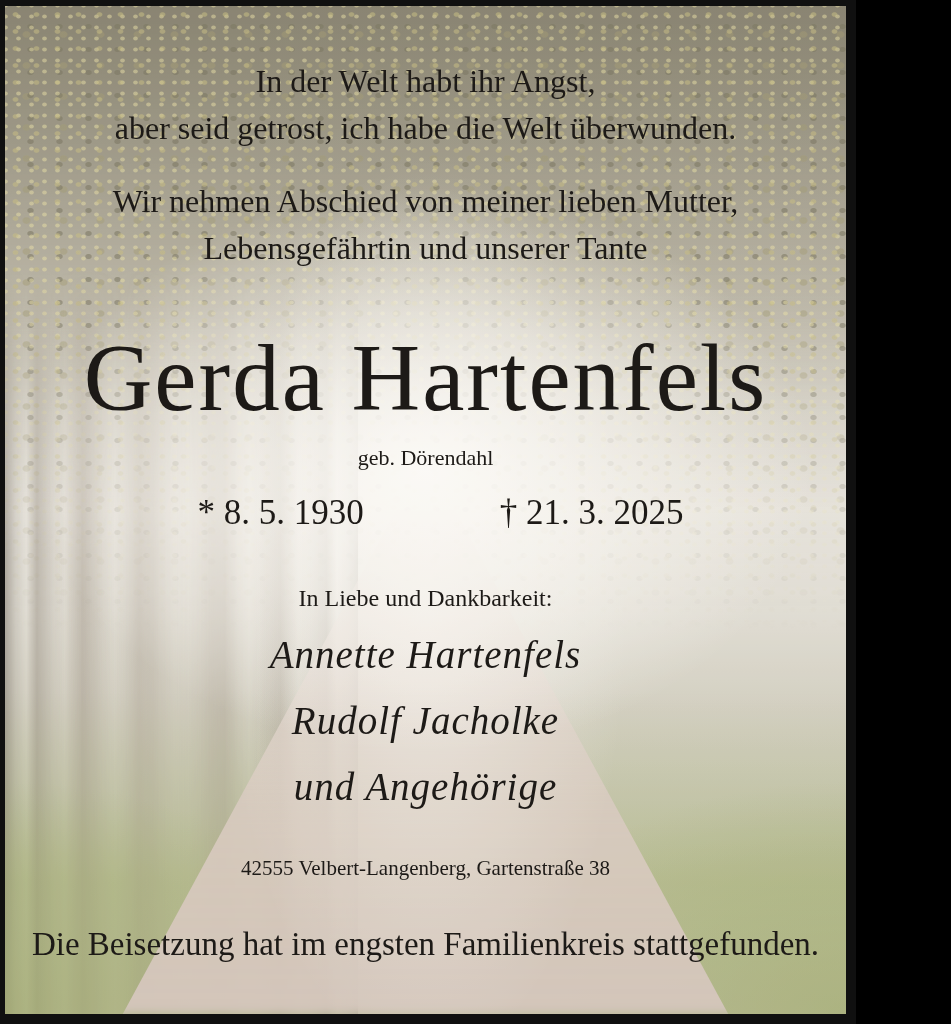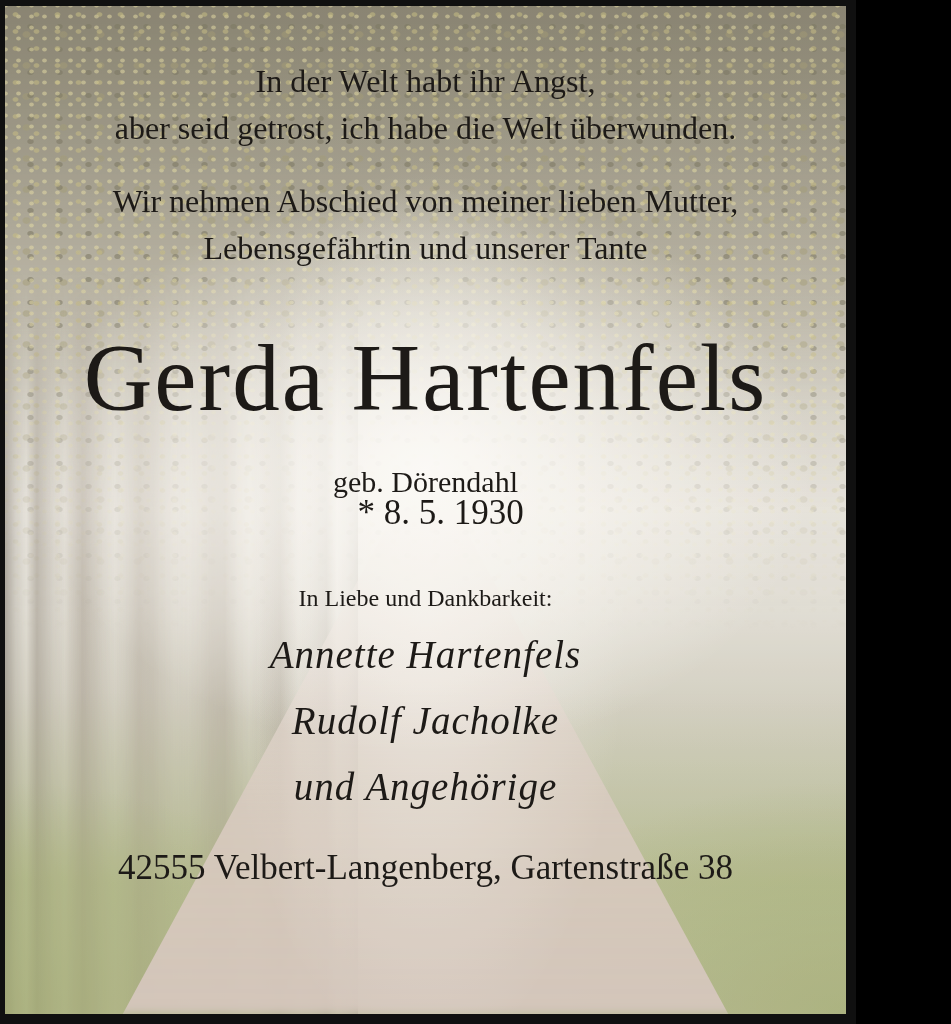--- a/index.html
+++ b/index.html
@@ -94,27 +94,27 @@
   
   .txt {
     position: absolute; left: 0; right: 0;
     text-align: center;
     color: #1d1a17;
     white-space: pre-line;
   }
   .quote   { top: 52px;  font-size: 32px; line-height: 47px; }
   .intro   { top: 172px; font-size: 32px; line-height: 47px; }
   .name    { top: 316px; font-size: 95px; line-height: 112px; letter-spacing: 2px; }
-  .maiden  { top: 456px; font-size: 30px; line-height: 40px; }
+  .maiden  { top: 432px; font-size: 22px; line-height: 40px; }
   .dates   { top: 484px; font-size: 35px; line-height: 46px;
              display: flex; justify-content: center; gap: 136px; padding-left: 30px; }
   .liebe   { top: 570px; font-size: 24px; line-height: 44px; }
   .mourner { font-size: 39px; line-height: 66px; font-style: italic; letter-spacing: 1px; }
   .m1 { top: 616px; } .m2 { top: 682px; } .m3 { top: 748px; }
-  .address { top: 840px; font-size: 35px; line-height: 44px; }
+  .address { top: 840px; font-size: 21px; line-height: 44px; }
   .closing { top: 915px; font-size: 33px; line-height: 46px; }
 </style>
 </head>
 <body>
 
 <div class="card">
 
   <div class="layer bg-base"></div>
   <div class="layer bg-foliage"></div>
   <div class="layer bg-trunks left"></div>
@@ -126,21 +126,23 @@
 
   <div class="txt quote">In der Welt habt ihr Angst,
 aber seid getrost, ich habe die Welt überwunden.</div>
   <div class="txt intro">Wir nehmen Abschied von meiner lieben Mutter,
 Lebensgefährtin und unserer Tante</div>
   <div class="txt name">Gerda Hartenfels</div>
   <div class="txt maiden">geb. Dörendahl</div>
 
   <div class="txt dates">
     <span>* 8. 5. 1930</span>
+    <span>† 21. 3. 2025</span>
   </div>
 
   <div class="txt liebe">In Liebe und Dankbarkeit:</div>
   <div class="txt mourner m2">Rudolf Jacholke</div>
   <div class="txt mourner m1">Annette Hartenfels</div>
   <div class="txt mourner m3">und Angehörige</div>
 
   <div class="txt address">42555 Velbert-Langenberg, Gartenstraße 38</div>
+  <div class="txt closing">Die Beisetzung hat im engsten Familienkreis stattgefunden.</div>
 </div>
 
 </body></html>

